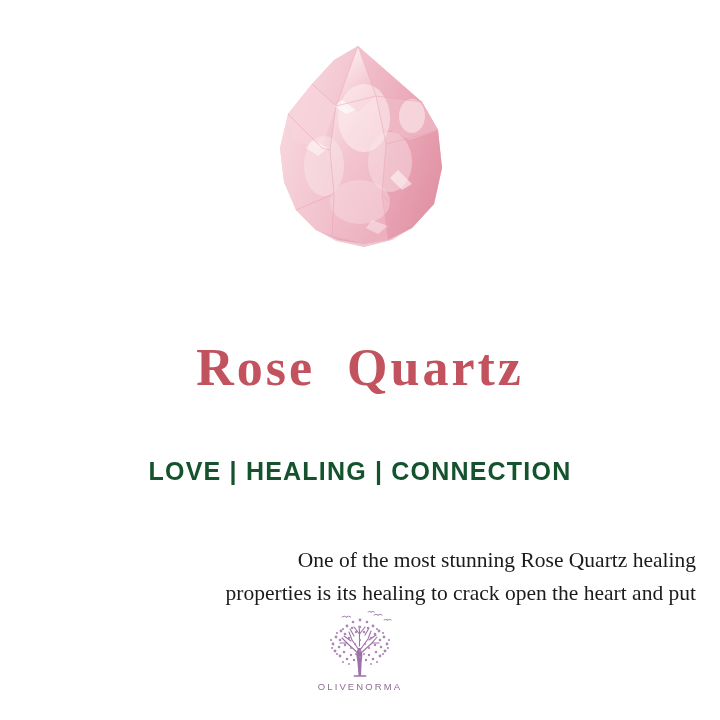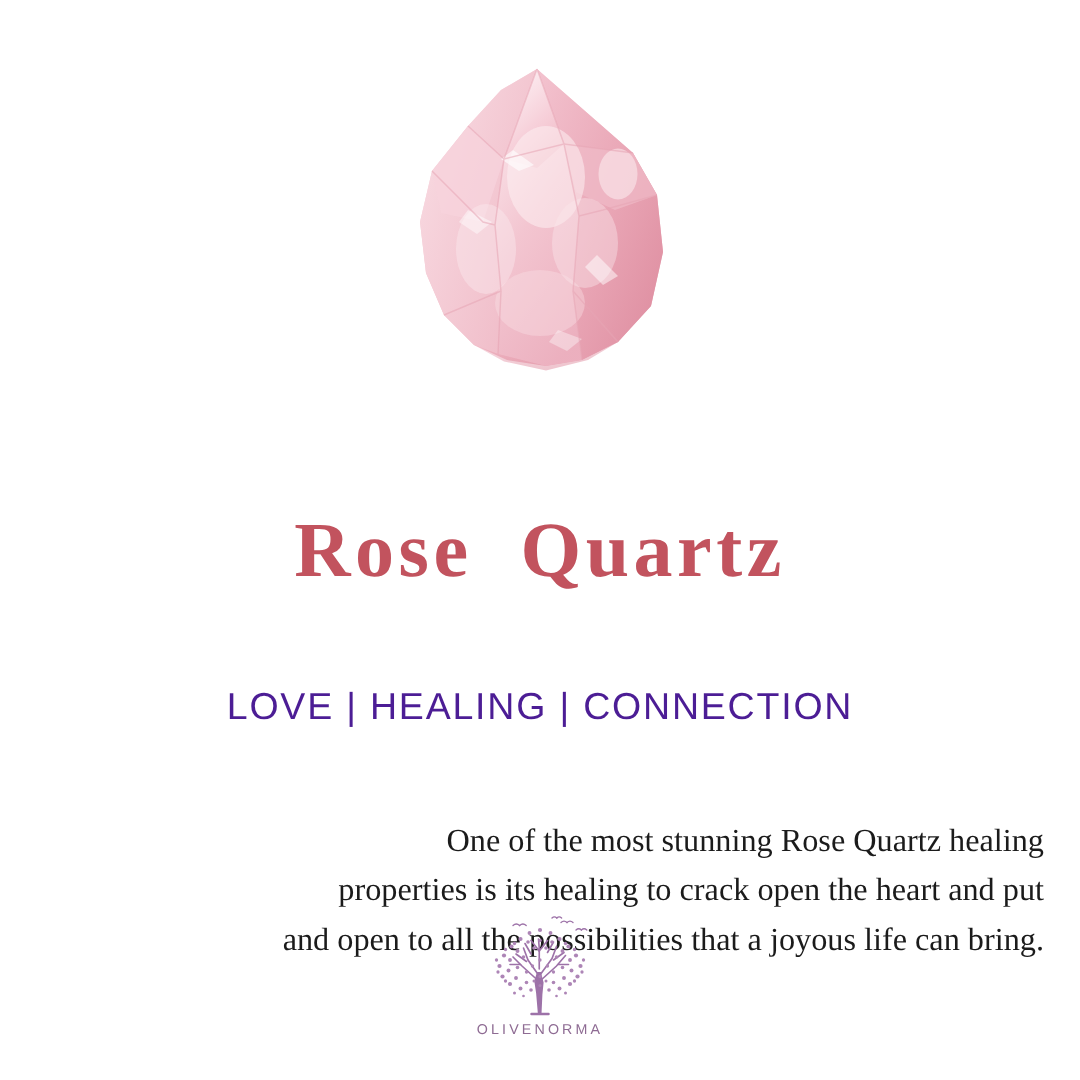--- a/index.html
+++ b/index.html
@@ -48,25 +48,25 @@
     letter-spacing: 3px;
     color: #c2535e;
     margin: 36px 0 0 0;
     text-align: center;
     white-space: pre;
   }
 
   
   .subtitle {
     font-family: "Liberation Sans", "DejaVu Sans", sans-serif;
-    font-weight: 400;
+    font-weight: 700;
     font-size: 25px;
     line-height: 1;
     letter-spacing: 1.2px;
-    color: #4c1d95;
+    color: #14532d;
     margin: 29px 0 0 0;
     text-align: left;
     white-space: pre;
   }
 
   
   .body-copy {
     font-family: "Liberation Serif", "DejaVu Serif", serif;
     font-size: 21.5px;
     line-height: 33px;
@@ -187,21 +187,20 @@
     </svg>
   </div>
 
   <div class="title">Rose  Quartz</div>
 
   <div class="subtitle">LOVE | HEALING | CONNECTION</div>
 
   <div class="body-copy">
     <span class="ln">One of the most stunning Rose Quartz healing</span>
     <span class="ln">properties is its healing to crack open the heart and put</span>
-    <span class="ln">and open to all the possibilities that a joyous life can bring.</span>
   </div>
 
   <div class="logo-block">
     <svg class="logo-mark" width="84" height="68" viewBox="0 0 84 68" aria-hidden="true">
       <g fill="#a177ab">
 
         <path d="M40.6 66 L39.4 52 L38.2 44 L40 38 L42.6 38 L44.4 45 L43.6 53 L43 66 Z" fill="#9d72a8"></path>
         <rect x="35.5" y="65.2" width="13" height="1.6" rx="0.8" fill="#9d72a8"></rect>
 
         <g stroke="#9d72a8" stroke-width="1.1" fill="none" stroke-linecap="round">

